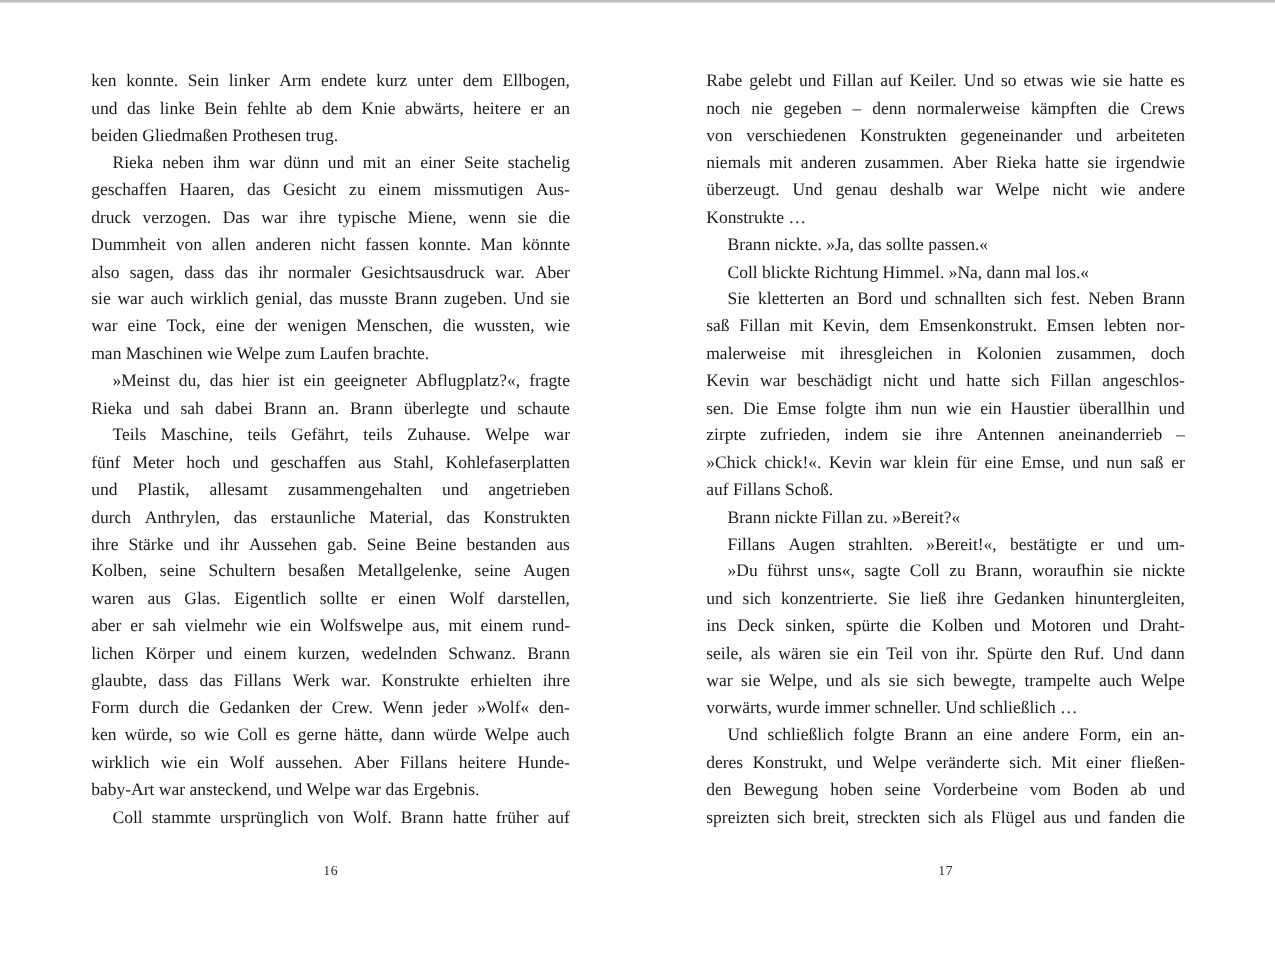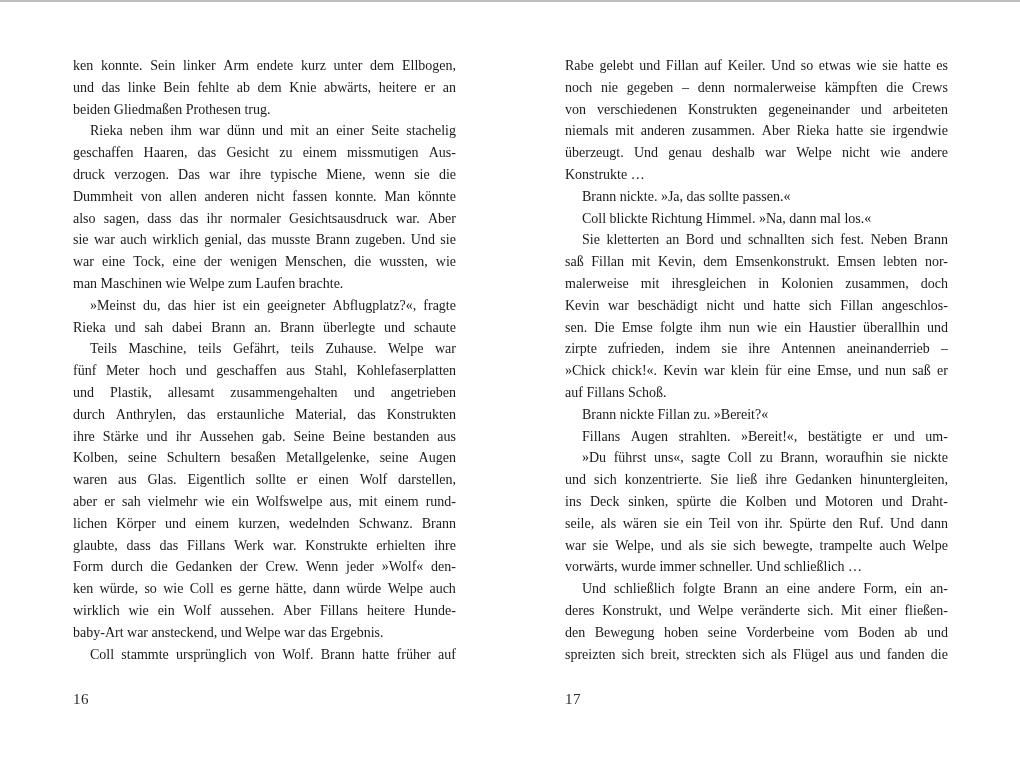--- a/index.html
+++ b/index.html
@@ -44,22 +44,22 @@
     white-space: nowrap;
   }
   .line.last {
     display: block;
     text-align: left;
   }
   .line.indent { padding-left: 17px; }
   .it { }
   .page-number {
     margin-top: 26px;
-    text-align: left;
-    font-size: 15px;
+    text-align: center;
+    font-size: 11px;
     letter-spacing: 0.5px;
     color: #2b2b2b;
   }
 </style>
 </head>
 <body>
 
 <div class="spread">
   <div class="scan-edge"></div>
 

